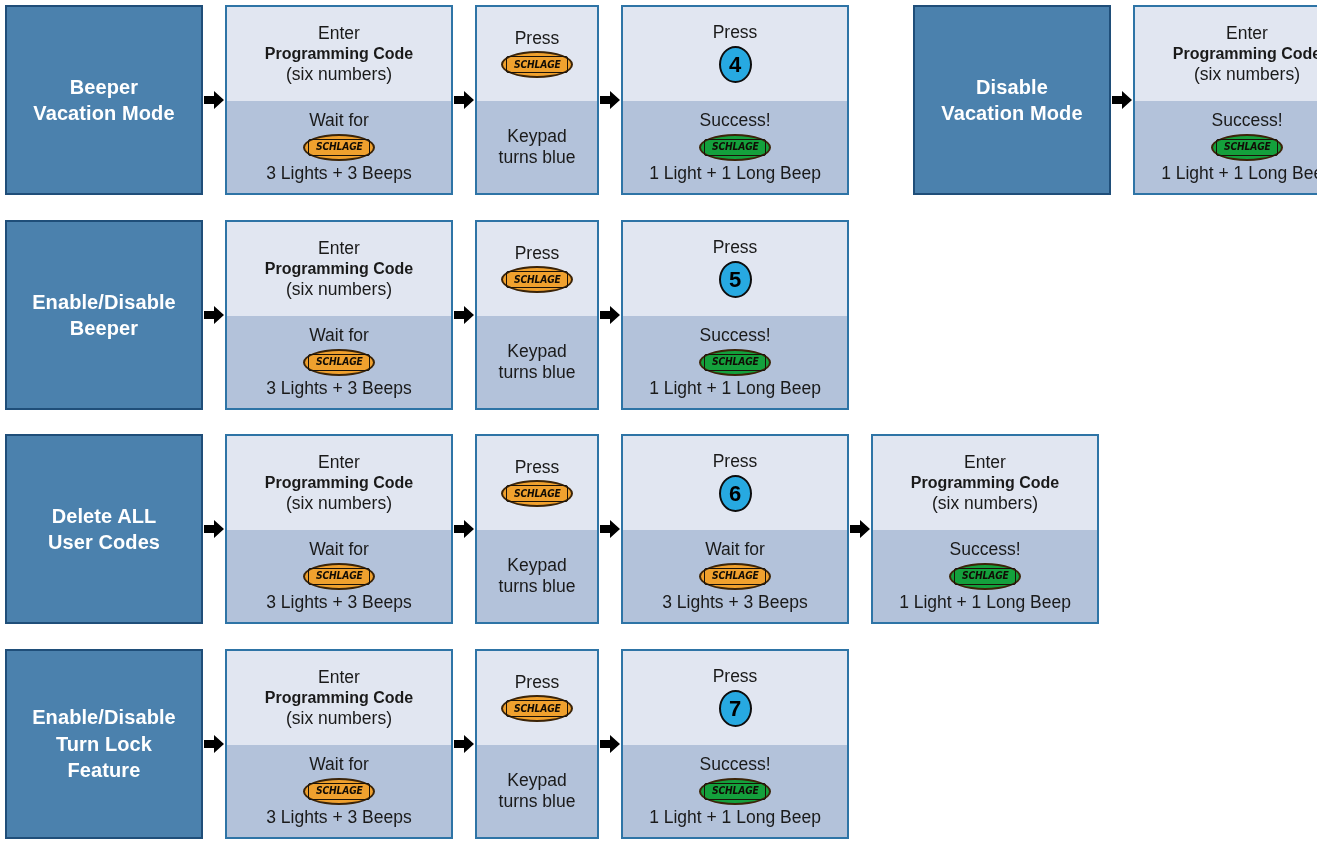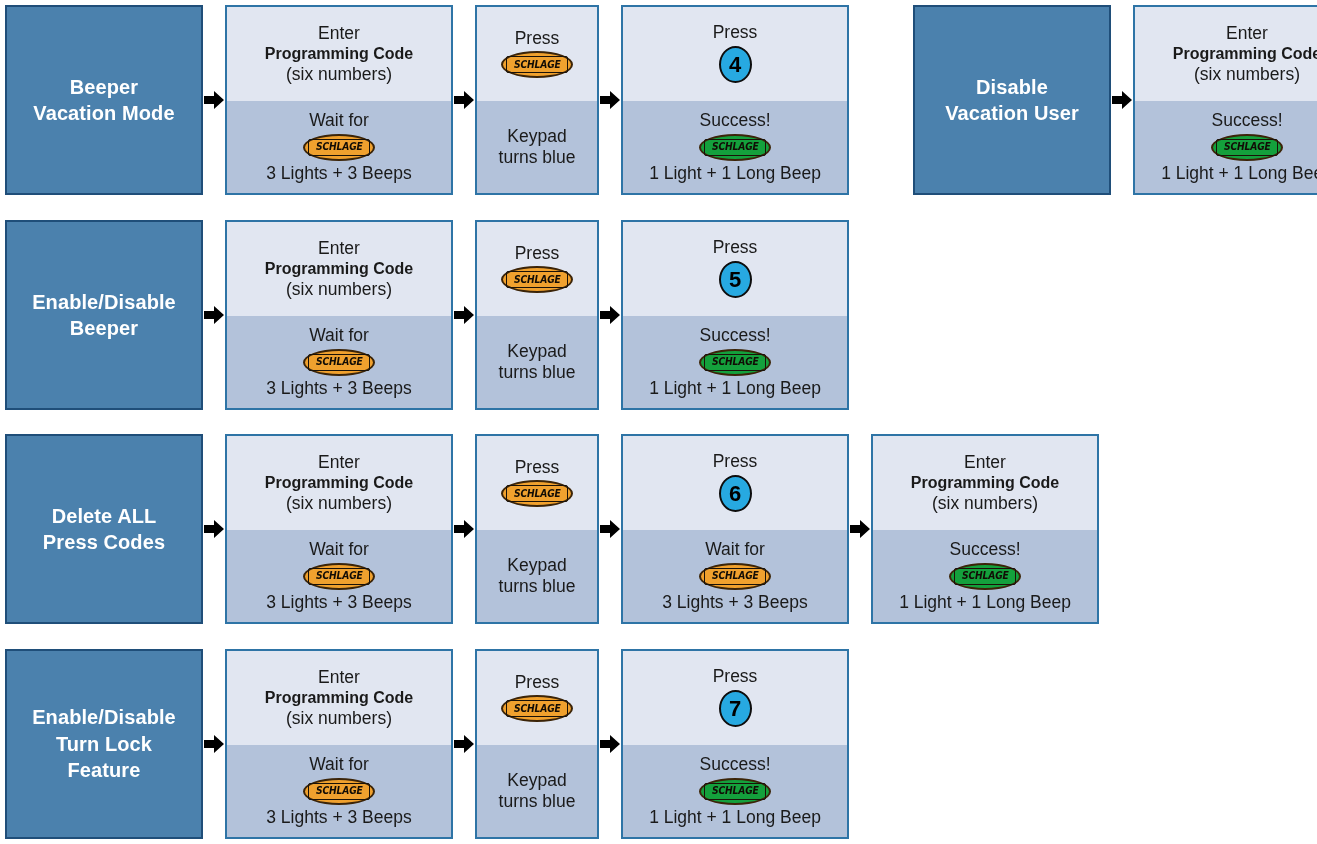--- a/index.html
+++ b/index.html
@@ -228,21 +228,21 @@
             <span class="inner">
               <span class="wordmark">SCHLAGE</span>
             </span>
           </span>
           <span class="line sm">1 Light + 1 Long Beep</span>
         </div>
       </div>
       <div class="big-gap"></div>
       <div class="title-box">
         <span class="tb-text" style="white-space: pre-line;">Disable
-Vacation User</span>
+Vacation Mode</span>
       </div>
       <div class="arrow">
         <svg width="20" height="20" viewBox="0 0 20 20" aria-hidden="true">
           <path d="M0 6 L10 6 L10 1 L20 10 L10 19 L10 14 L0 14 Z" fill="#000000"></path>
         </svg>
       </div>
       <div class="step-box w-wide">
         <div class="half top">
           <span class="line sm">Enter</span>
           <span class="line bold">Programming Code</span>
@@ -325,21 +325,21 @@
               <span class="wordmark">SCHLAGE</span>
             </span>
           </span>
           <span class="line sm">1 Light + 1 Long Beep</span>
         </div>
       </div>
     </div>
     <div class="flow-row r2">
       <div class="title-box">
         <span class="tb-text" style="white-space: pre-line;">Delete ALL
-Press Codes</span>
+User Codes</span>
       </div>
       <div class="arrow">
         <svg width="20" height="20" viewBox="0 0 20 20" aria-hidden="true">
           <path d="M0 6 L10 6 L10 1 L20 10 L10 19 L10 14 L0 14 Z" fill="#000000"></path>
         </svg>
       </div>
       <div class="step-box w-wide">
         <div class="half top">
           <span class="line sm">Enter</span>
           <span class="line bold">Programming Code</span>

